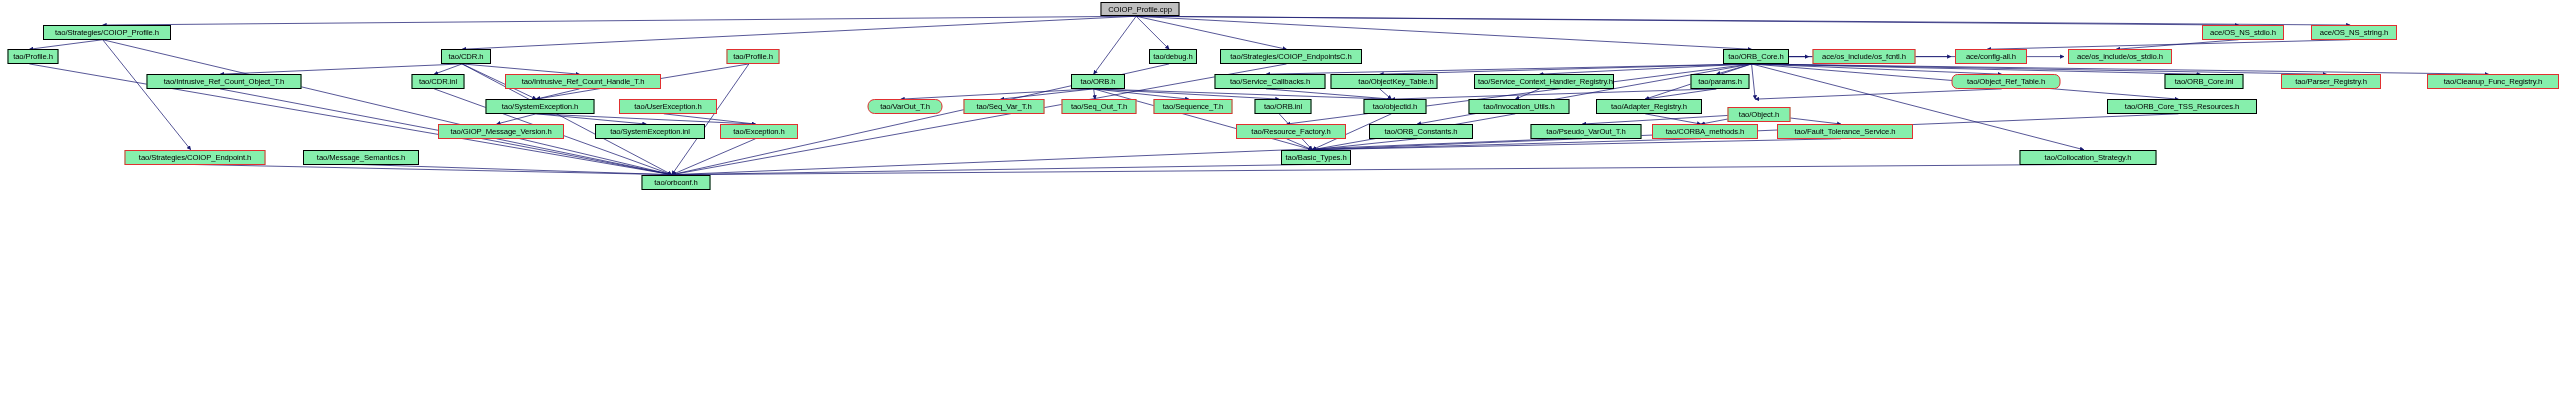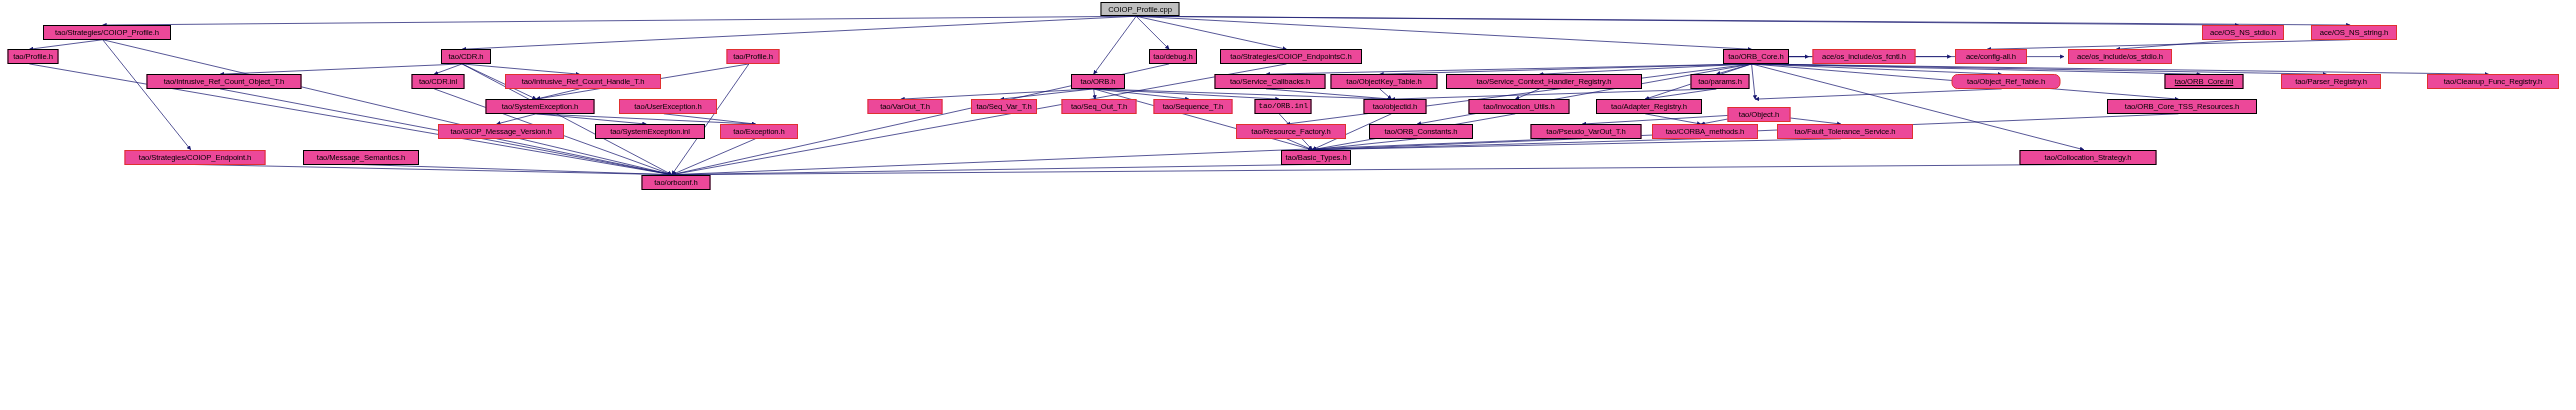--- a/index.html
+++ b/index.html
@@ -30,21 +30,21 @@
     top: 0;
     width: 2576px;
     height: 411px;
   }
   .node {
     position: absolute;
     box-sizing: border-box;
     height: 14.7px;
     line-height: 13.2px;
     border: 0.7px solid #000000;
-    background: #ec4899;
+    background: #86efac;
     color: #000000;
     font-size: 7.7px;
     text-align: center;
     white-space: nowrap;
     padding: 0 2.9px;
     letter-spacing: -0.1px;
     transform: translate(-50%, 0);
   }
   .node.root {
     background: #bfbfbf;
@@ -159,34 +159,34 @@
       <div class="node ext" style="left: 749px; top: 49px; width: 53px;">tao/Profile.h</div>
       <div class="node" style="left: 1752px; top: 49px; width: 66px;">tao/ORB_Core.h</div>
       <div class="node ext" style="left: 1860px; top: 49px; width: 103px;">ace/os_include/os_fcntl.h</div>
       <div class="node ext" style="left: 1987px; top: 49px; width: 72px;">ace/config-all.h</div>
       <div class="node ext" style="left: 2116px; top: 49px; width: 104px;">ace/os_include/os_stdio.h</div>
       <div class="node" style="left: 220px; top: 74px; width: 155px;">tao/Intrusive_Ref_Count_Object_T.h</div>
       <div class="node" style="left: 434px; top: 74px; width: 53px;">tao/CDR.inl</div>
       <div class="node ext" style="left: 579px; top: 74px; width: 156px;">tao/Intrusive_Ref_Count_Handle_T.h</div>
       <div class="node" style="left: 1094px; top: 74px; width: 54px;">tao/ORB.h</div>
       <div class="node" style="left: 1266px; top: 74px; width: 111px;">tao/Service_Callbacks.h</div>
-      <div class="node" style="left: 1380px; top: 74px; width: 107px;">tao/ObjectKey_Table.h</div>
-      <div class="node" style="left: 1540px; top: 74px; width: 196px;">tao/Service_Context_Handler_Registry.h</div>
+      <div class="node" style="left: 1380px; top: 74px; width: 107px; text-align: right;">tao/ObjectKey_Table.h</div>
+      <div class="node" style="left: 1540px; top: 74px; width: 140px;">tao/Service_Context_Handler_Registry.h</div>
       <div class="node" style="left: 1716px; top: 74px; width: 59px;">tao/params.h</div>
       <div class="node ext" style="left: 2002px; top: 74px; width: 109px; border-radius: 6px;">tao/Object_Ref_Table.h</div>
-      <div class="node" style="left: 2200px; top: 74px; width: 79px; text-decoration: underline;">tao/ORB_Core.inl</div>
+      <div class="node" style="left: 2200px; top: 74px; width: 79px;">tao/ORB_Core.inl</div>
       <div class="node ext" style="left: 2327px; top: 74px; width: 100px;">tao/Parser_Registry.h</div>
       <div class="node ext" style="left: 2489px; top: 74px; width: 132px;">tao/Cleanup_Func_Registry.h</div>
       <div class="node" style="left: 536px; top: 99px; width: 109px;">tao/SystemException.h</div>
       <div class="node ext" style="left: 664px; top: 99px; width: 98px;">tao/UserException.h</div>
-      <div class="node ext" style="left: 901px; top: 99px; width: 75px;">tao/VarOut_T.h</div>
-      <div class="node ext" style="left: 1000px; top: 99px; width: 66px;">tao/Seq_Var_T.h</div>
+      <div class="node ext" style="left: 901px; top: 99px; width: 75px; border-radius: 7px;">tao/VarOut_T.h</div>
+      <div class="node ext" style="left: 1000px; top: 99px; width: 81px;">tao/Seq_Var_T.h</div>
       <div class="node ext" style="left: 1095px; top: 99px; width: 75px;">tao/Seq_Out_T.h</div>
       <div class="node ext" style="left: 1189px; top: 99px; width: 79px;">tao/Sequence_T.h</div>
-      <div class="node" style="left: 1279px; top: 99px; width: 57px; font-family: Liberation Mono, monospace;">tao/ORB.inl</div>
+      <div class="node" style="left: 1279px; top: 99px; width: 57px;">tao/ORB.inl</div>
       <div class="node" style="left: 1391px; top: 99px; width: 63px;">tao/objectid.h</div>
       <div class="node" style="left: 1515px; top: 99px; width: 101px;">tao/Invocation_Utils.h</div>
       <div class="node" style="left: 1645px; top: 99px; width: 106px;">tao/Adapter_Registry.h</div>
       <div class="node ext" style="left: 1755px; top: 99px; width: 63px; margin-top: 8px;">tao/Object.h</div>
       <div class="node" style="left: 2178px; top: 99px; width: 150px;">tao/ORB_Core_TSS_Resources.h</div>
       <div class="node ext" style="left: 497px; top: 124px; width: 126px;">tao/GIOP_Message_Version.h</div>
       <div class="node" style="left: 646px; top: 124px; width: 110px;">tao/SystemException.inl</div>
       <div class="node ext" style="left: 755px; top: 124px; width: 78px;">tao/Exception.h</div>
       <div class="node ext" style="left: 1287px; top: 124px; width: 110px;">tao/Resource_Factory.h</div>
       <div class="node" style="left: 1417px; top: 124px; width: 104px;">tao/ORB_Constants.h</div>

